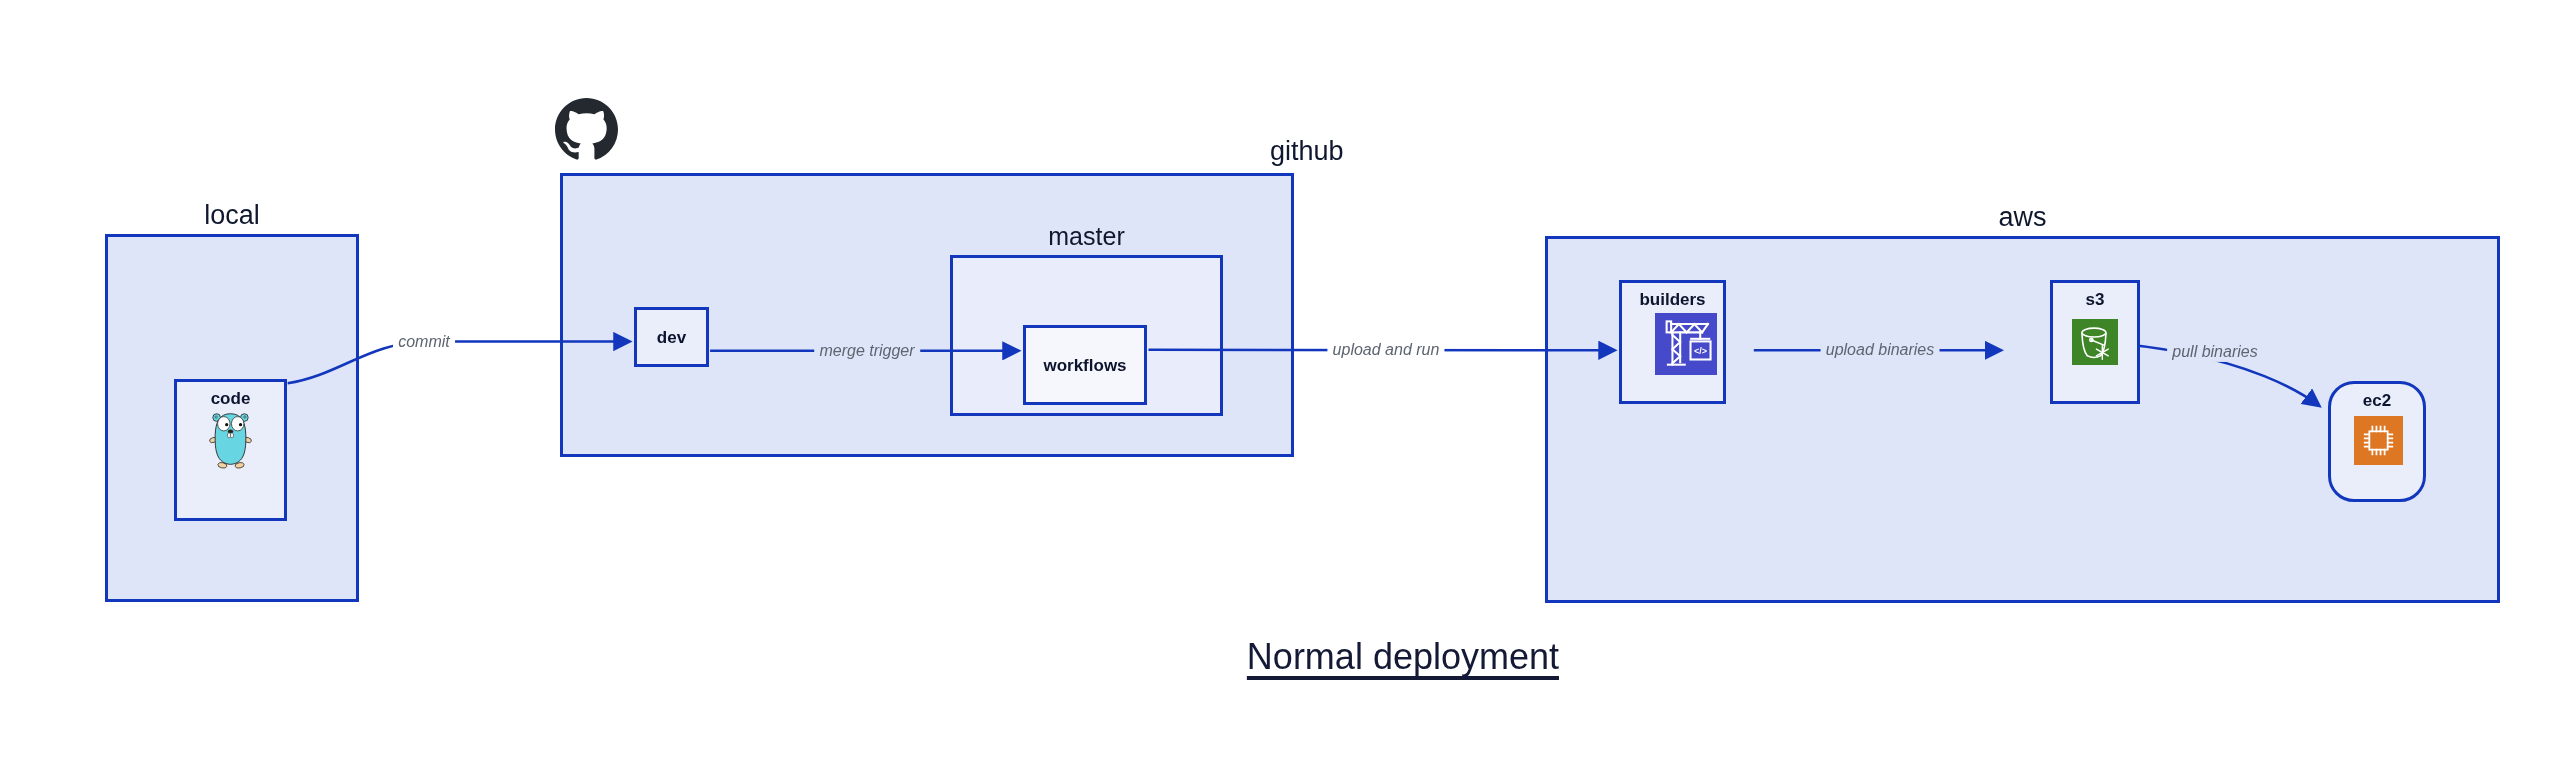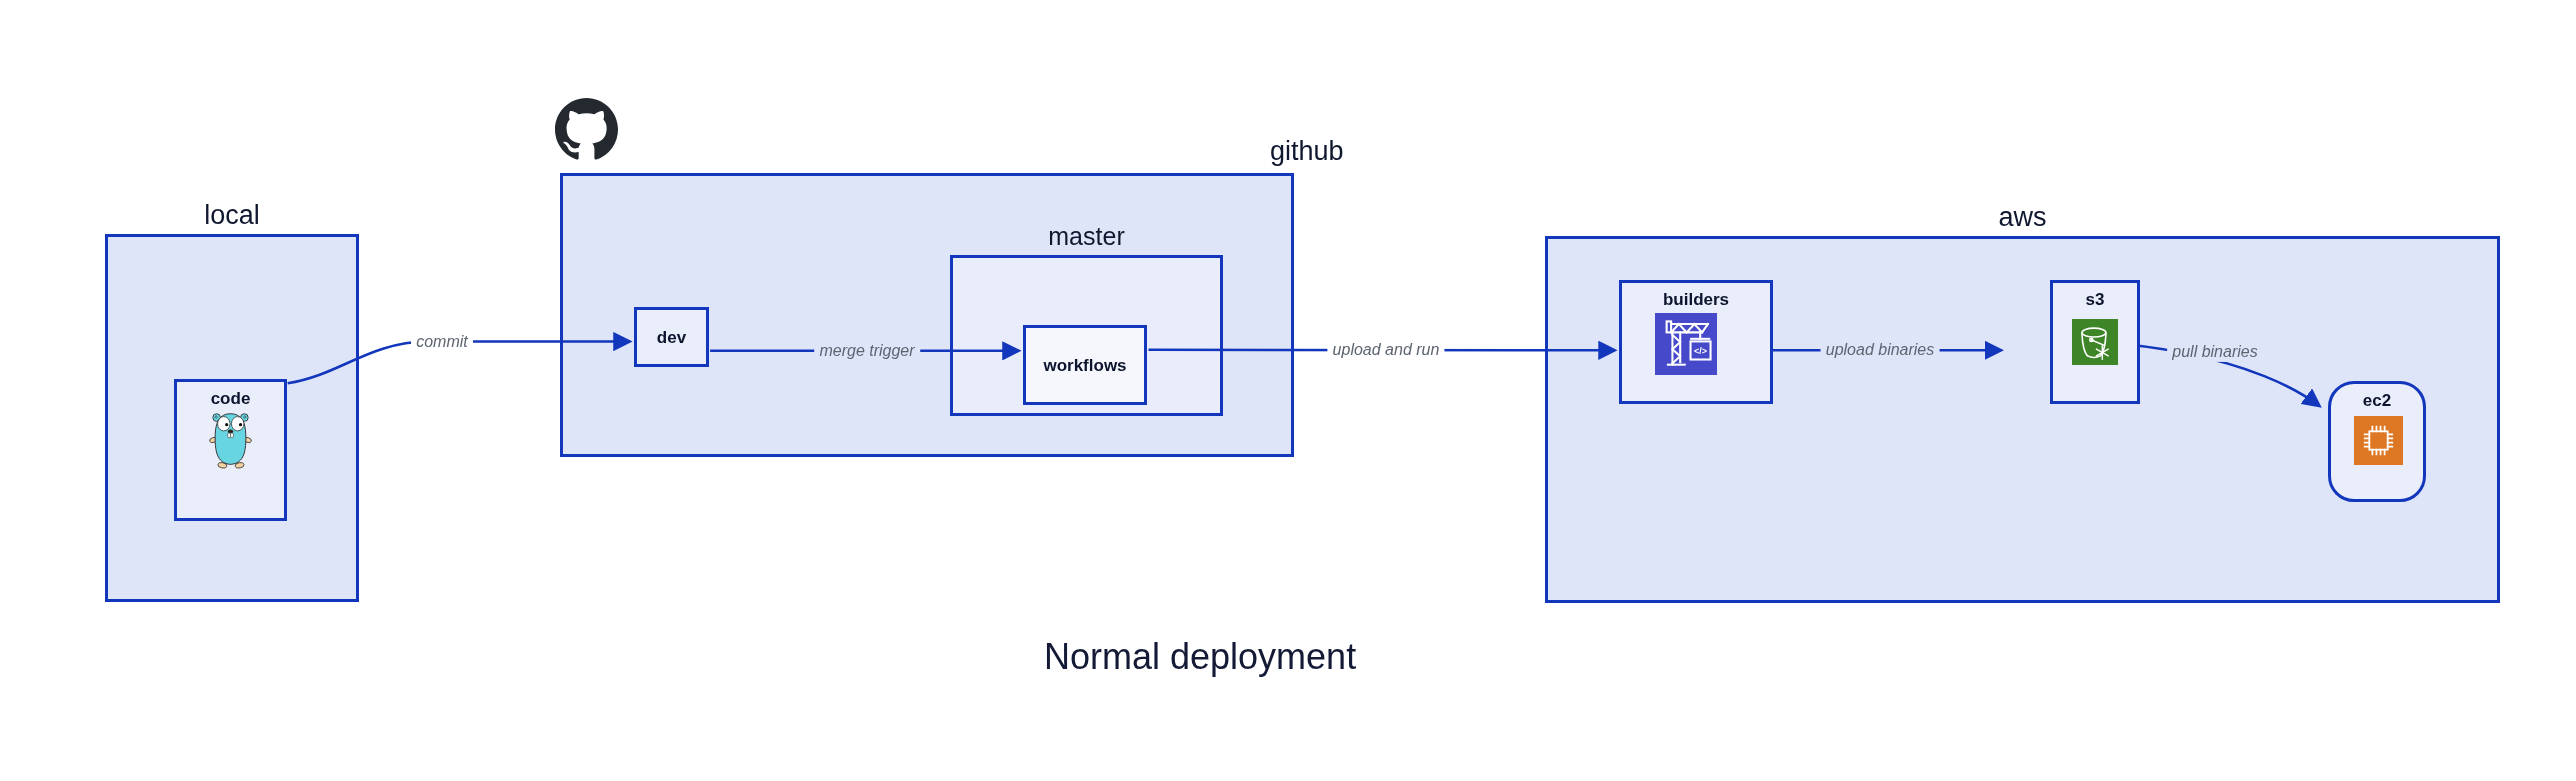--- a/index.html
+++ b/index.html
@@ -27,23 +27,23 @@
   .node-label.top{top:8.2px;}
   .node-label.middle{top:50%;transform:translateY(-50%);}
   .edge-label{
     position:absolute;transform:translate(-50%,-50%);font-size:16px;font-style:italic;
     color:#5d6571;line-height:1;padding:2.1px 5.2px;white-space:nowrap;
   }
   .edge-label.on-white{background:#ffffff;}
   .edge-label.on-group{background:#dfe5f8;}
   .icon-box{position:absolute;}
   .diagram-title{
-    position:absolute;left:1044px;top:637px;width:515px;text-align:left;
+    position:absolute;left:1044px;top:637px;width:515px;text-align:right;
     font-size:36px;color:#141a36;line-height:1.1;
-    text-decoration-thickness:3.6px;text-underline-offset:7.2px;
+    text-decoration:underline;text-decoration-thickness:3.6px;text-underline-offset:7.2px;
   }
 </style>
 </head>
 <body>
 
 <div class="canvas">
 
   <div class="group" style="left:105px;top:234px;width:254px;height:368px;"></div>
 
   <div class="group" style="left:560px;top:173px;width:734px;height:284px;"></div>
@@ -68,21 +68,21 @@
     </defs>
     <g fill="none" stroke="#1237bd" stroke-width="5">
       <path d="M 558 744 C 660 728, 715 664, 830 663 L 1222 663" marker-end="url(#arrow)"></path>
       <path d="M 1378 681 L 1977 681" marker-end="url(#arrow)"></path>
       <path d="M 2229 679 L 3134 680" marker-end="url(#arrow)"></path>
       <path d="M 3404 680 L 3884 680" marker-end="url(#arrow)"></path>
       <path d="M 4070 664 C 4200 672, 4300 693, 4395 730 C 4447 751, 4478 770, 4502 788" marker-end="url(#arrow)"></path>
     </g>
   </svg>
 
-  <div class="edge-label on-white" style="left:442px;top:342px;">commit</div>
+  <div class="edge-label on-white" style="left:424px;top:342px;">commit</div>
   <div class="edge-label on-group" style="left:867px;top:351px;">merge trigger</div>
   <div class="edge-label on-white" style="left:1386px;top:350px;">upload and run</div>
   <div class="edge-label on-group" style="left:1880px;top:350px;">upload binaries</div>
   <div class="edge-label on-group" style="left:2215px;top:352px;">pull binaries</div>
 
   <div class="node" style="left:174px;top:379px;width:113px;height:142px;">
     <div class="node-label top">code</div>
     <svg class="icon-box" style="left:32px;top:29px;" width="43" height="58" viewBox="0 0 90 120" xmlns="http://www.w3.org/2000/svg">
       <ellipse cx="9" cy="60" rx="8" ry="5" fill="#f3d2a2" stroke="#2f2f2f" stroke-width="1.6" transform="rotate(-20 9 60)"></ellipse>
       <ellipse cx="81" cy="60" rx="8" ry="5" fill="#f3d2a2" stroke="#2f2f2f" stroke-width="1.6" transform="rotate(20 81 60)"></ellipse>
@@ -104,21 +104,21 @@
   </div>
 
   <div class="node" style="left:634px;top:307px;width:75px;height:60px;">
     <div class="node-label middle">dev</div>
   </div>
 
   <div class="node workflows" style="left:1023px;top:325px;width:124px;height:80px;">
     <div class="node-label middle">workflows</div>
   </div>
 
-  <div class="node" style="left:1619px;top:280px;width:154px;height:124px;">
+  <div class="node" style="left:1619px;top:280px;width:107px;height:124px;">
     <div class="node-label top">builders</div>
     <svg class="icon-box" style="left:33px;top:30px;" width="62" height="62" viewBox="0 0 96 96" xmlns="http://www.w3.org/2000/svg">
       <rect x="0" y="0" width="96" height="96" fill="#4649c9"></rect>
       <g fill="none" stroke="#ffffff" stroke-width="3.2" stroke-linecap="square">
         <rect x="18" y="13" width="7" height="17"></rect>
         <path d="M 25 17 H 82"></path>
         <path d="M 25 30 L 37 17 L 49 30 L 61 17 L 73 30 L 82 17"></path>
         <path d="M 25 30 H 73"></path>
         <path d="M 27 30 V 80"></path>
         <path d="M 39 30 V 76"></path>

